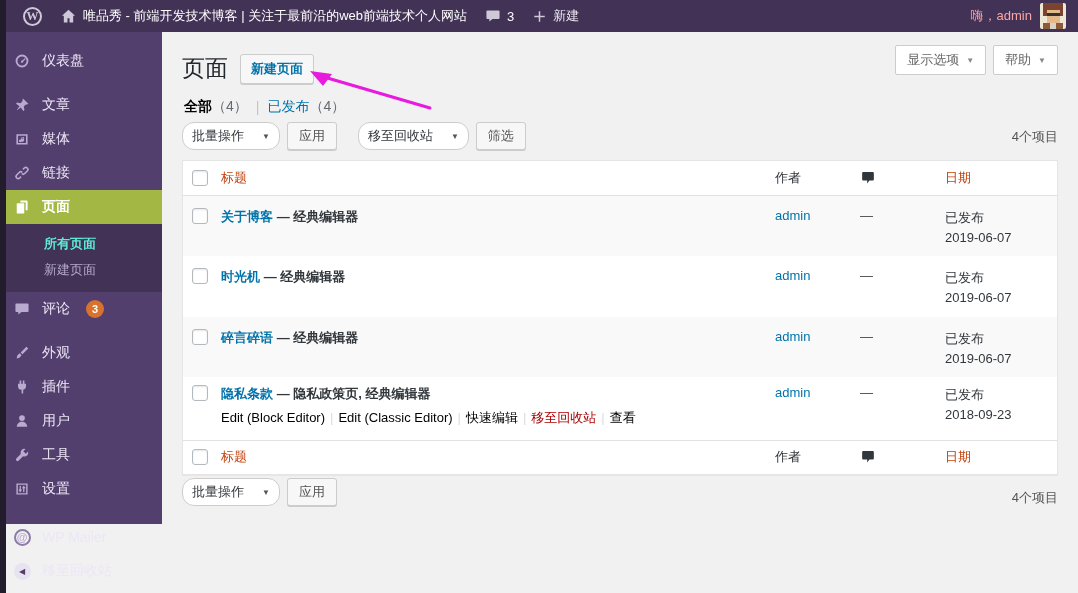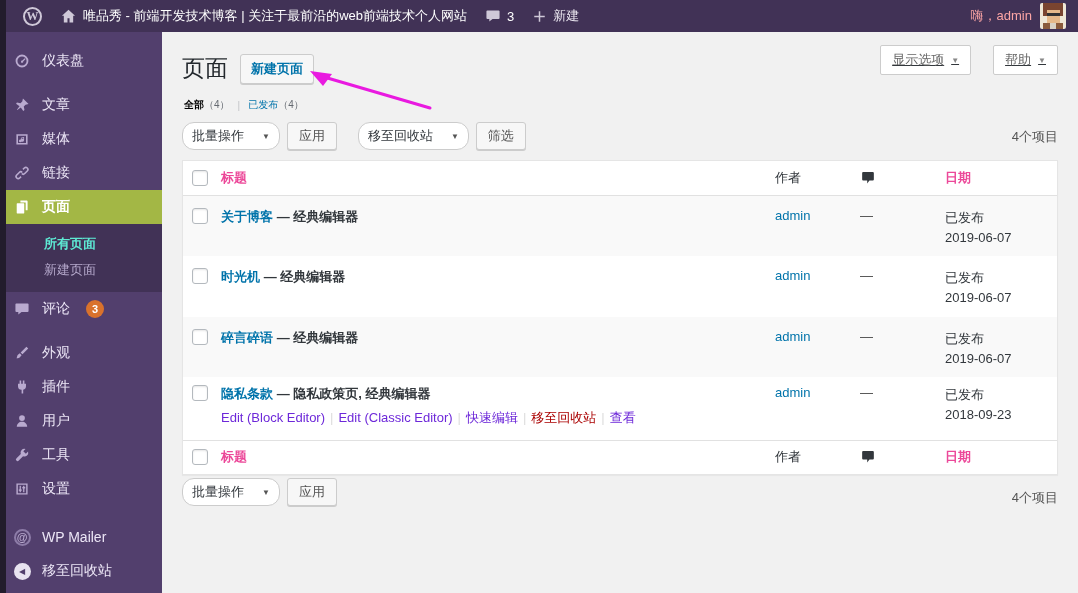--- a/index.html
+++ b/index.html
@@ -26,21 +26,21 @@
   .ab-icon svg { display:block; fill:#cfc8d8; }
   .ab-title { color:#fff; white-space:nowrap; }
   .ab-count { color:#fff; }
   .ab-spacer { flex:1; }
   .ab-greeting { color:#fca5a5; margin-right:8px; white-space:nowrap; }
   .ab-avatar { width:26px; height:26px; margin-right:12px; border-radius:2px; overflow:hidden; flex:0 0 auto; }
   .ab-avatar svg { display:block; }
 
   
   .sidebar {
-    position:absolute; left:0; top:32px; width:162px; height:561px;
+    position:absolute; left:0; top:32px; width:162px; height:492px;
     background:#523f6d; color:#eee; padding-top:12px; z-index:40;
   }
   .menu-item {
     position:relative; height:34px; display:flex; align-items:center; gap:10px;
     padding-left:12px; font-size:14px; cursor:pointer; color:#ece6f6;
   }
   .menu-item .mi-icon { width:20px; height:20px; display:flex; align-items:center; justify-content:center; color:#b9aacf; }
   .menu-item .mi-icon svg { width:16px; height:16px; fill:currentColor; display:block; }
   .menu-sep { height:10px; }
   .menu-gap { height:14px; }
@@ -64,36 +64,36 @@
     display:flex; align-items:center; justify-content:center;
   }
   .collapse-circle {
     width:17px; height:17px; border-radius:50%; background:#e8e3f0; color:#523f6d;
     font-size:8px; display:flex; align-items:center; justify-content:center;
   }
 
   
   .content { position:absolute; left:162px; top:32px; width:916px; height:561px; background:#f1f1f1; }
 
-  .screen-meta { position:absolute; top:13px; right:20px; display:flex; gap:22px; z-index:3;text-decoration:underline; }
+  .screen-meta { position:absolute; top:13px; right:20px; display:flex; gap:7px; z-index:3; }
   .meta-btn {
     background:#fff; border:1px solid #ccc; border-radius:2px; color:#666;
     padding:5px 11px; font-size:13px; display:flex; align-items:center; gap:7px; cursor:pointer;
   }
   .meta-btn::after { content:"▼"; font-size:8px; color:#888; }
 
   .title-row { position:absolute; left:20px; top:22px; display:flex; align-items:center; gap:12px; }
   .page-title { font-size:23px; font-weight:400; color:#23282d; line-height:1.2; }
   .page-title-action {
     background:#f7f7f7; border:1px solid #ccc; border-radius:3px; color:#0073aa;
     font-size:13px; font-weight:bold; padding:5px 10px; cursor:pointer;
     box-shadow:0 1px 0 #ccc;
   }
 
-  .views-row { position:absolute; left:22px; top:66px; font-size:10px; color:#646970; display:flex; align-items:center; }
+  .views-row { position:absolute; left:22px; top:66px; font-size:14px; color:#646970; display:flex; align-items:center; }
   .views-row .v-all { color:#000; font-weight:bold; cursor:pointer; }
   .views-row .v-count { color:#646970; }
   .views-row .v-sep { color:#c3c4c7; margin:0 8px; }
   .views-row .v-pub { color:#0073aa; cursor:pointer; }
 
   .search-row { position:absolute; right:20px; top:55px; display:flex; gap:8px; align-items:center; }
   .search-input {
     width:166px; height:28px; border:1px solid #ddd; border-radius:0; background:#fff;
     box-shadow:inset 0 1px 2px rgba(0,0,0,.07); padding:0 6px; font-size:13px;
     font-family:inherit;
@@ -125,32 +125,32 @@
   .tf-row { height:34px; align-items:center; border-top:1px solid #e1e1e1; }
   .col-cb { width:36px; padding-left:9px; flex:0 0 auto; }
   .col-title { flex:1 1 auto; padding-left:2px; }
   .col-author { width:85px; flex:0 0 auto; }
   .col-comments { width:85px; flex:0 0 auto; }
   .col-date { width:112px; flex:0 0 auto; }
   .checkbox {
     width:16px; height:16px; border:1px solid #b4b9be; border-radius:3px; background:#fff;
     box-shadow:inset 0 1px 2px rgba(0,0,0,.1); cursor:pointer;
   }
-  .sortable-col { color:#ec4899; cursor:pointer;font-weight:bold; }
+  .sortable-col { color:#c2410c; cursor:pointer; }
   .plain-col { color:#32373c; }
   .comment-col-icon svg { display:block; fill:#32373c; }
 
   .data-row { min-height:59px; padding:12px 0 8px; }
   .data-row.striped { background:#f9f9f9; }
   .row-title-line { font-size:13px; }
   .row-title-link { color:#0073aa; font-weight:bold; cursor:pointer; }
   .post-state { color:#32373c; font-weight:bold; }
   .row-actions { margin-top:6px; font-size:13px; color:#ddd; }
   .row-actions span { cursor:pointer; }
-  .row-actions .act { color:#6d28d9; }
+  .row-actions .act { color:#000000; }
   .row-actions .act-trash { color:#a00; }
   .row-actions .sep { color:#ddd; margin:0 5px; cursor:default; }
   .author-link { color:#0073aa; cursor:pointer; }
   .dash { color:#444; }
   .status-cell { line-height:1.55; color:#32373c; }
 
   
   .annotation-arrow { position:absolute; left:140px; top:32px; pointer-events:none; z-index:10; }
 </style>
 </head>

